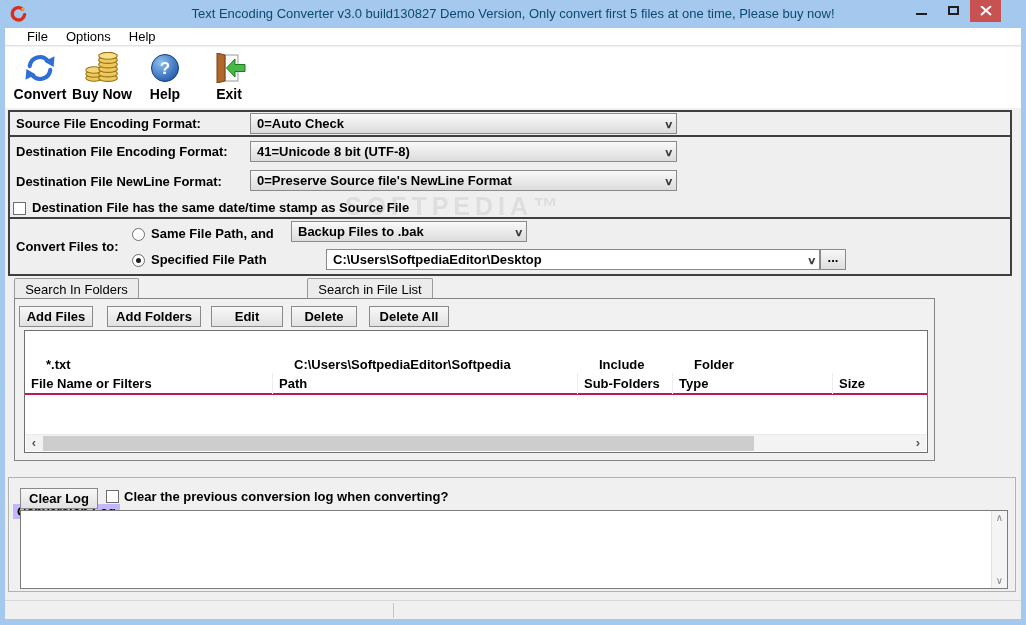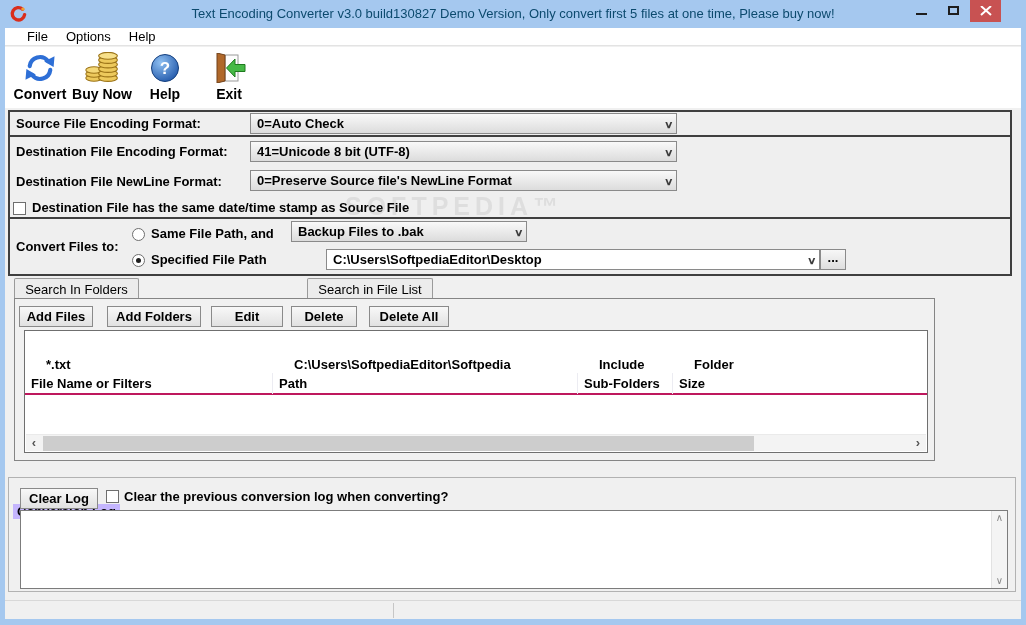--- a/index.html
+++ b/index.html
@@ -220,20 +220,21 @@
   <div class="abs pbtn" style="left:107px;width:94px;">Add Folders</div>
   <div class="abs pbtn" style="left:211px;width:72px;">Edit</div>
   <div class="abs pbtn" style="left:291px;width:66px;">Delete</div>
   <div class="abs pbtn" style="left:369px;width:80px;">Delete All</div>
 
   <div class="abs ftable">
     <div class="abs thead">
       <span class="th cw0">File Name or Filters</span>
       <span class="th cw1">Path</span>
       <span class="th cw2">Sub-Folders</span>
+      <span class="th cw3">Type</span>
       <span class="th cw4" style="border-right:none;">Size</span>
     </div>
     <div class="abs trow">
       <span class="td cw0">*.txt</span>
       <span class="td cw1">C:\Users\SoftpediaEditor\Softpedia</span>
       <span class="td cw2">Include</span>
       <span class="td cw3">Folder</span>
       <span class="td cw4"></span>
     </div>
     <div class="abs hscroll">

